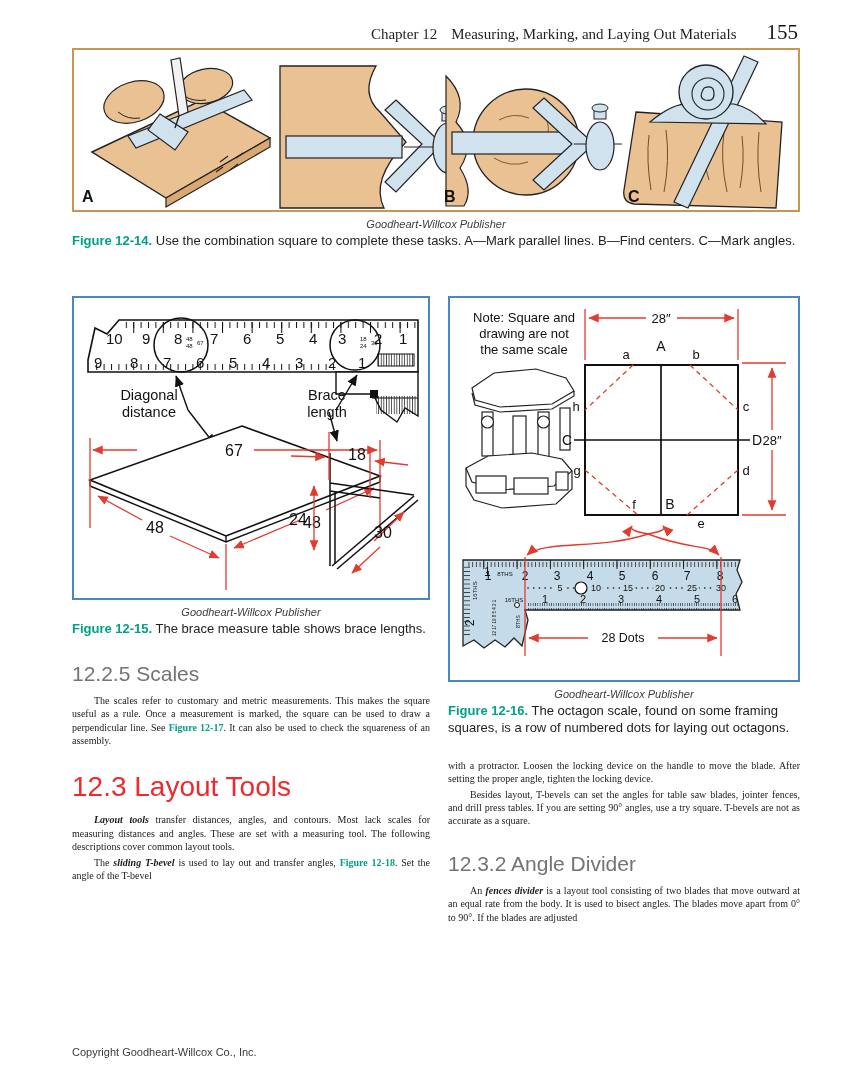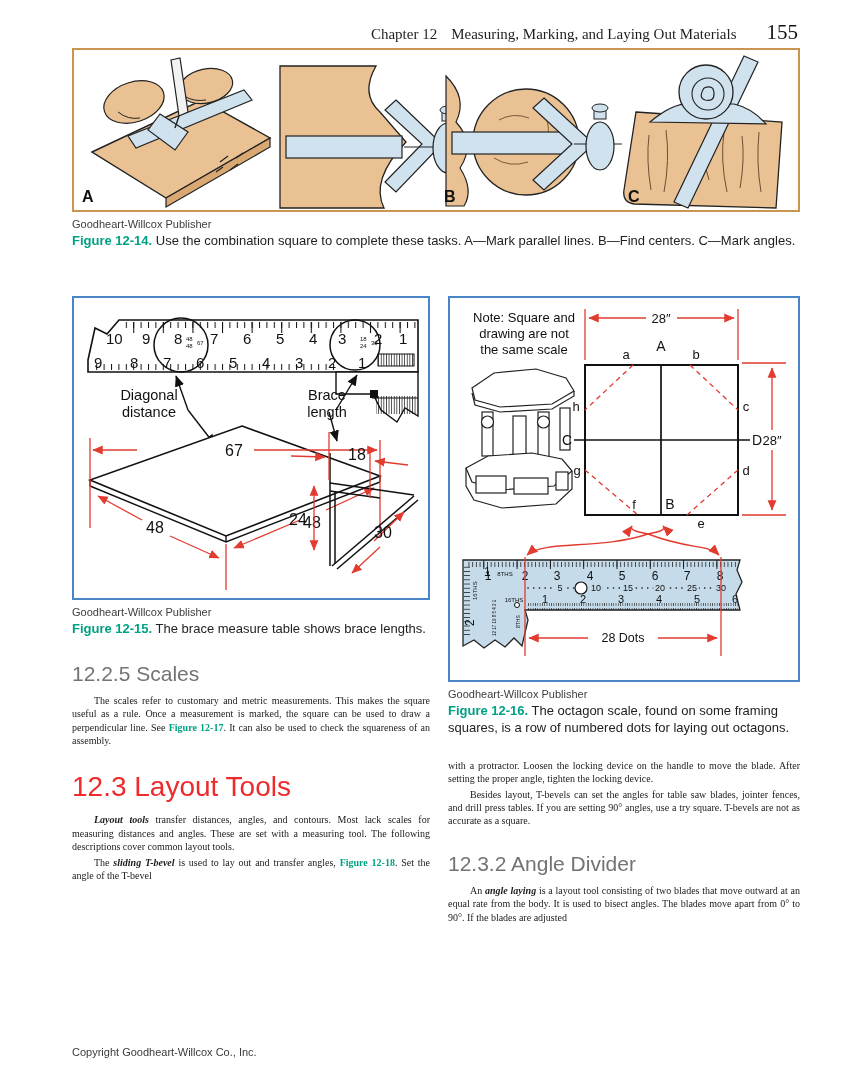--- a/index.html
+++ b/index.html
@@ -7,21 +7,21 @@
         font-family:"Liberation Serif", serif;color:#1a1a1a;}
   
   #header{position:absolute;top:20px;left:72px;width:726px;display:flex;justify-content:flex-end;align-items:baseline;}
   .hdr-chapter{font-size:15px;color:#1f1f1f;}
   .hdr-title{font-size:15px;color:#1f1f1f;margin-left:14px;}
   .hdr-page{font-size:21px;color:#111;margin-left:30px;}
   
   .figbox{background:#fff;box-sizing:border-box;}
   #fig14-box{position:absolute;left:72px;top:48px;width:728px;height:164px;border:2px solid #c9964f;}
   #fig14-cap{position:absolute;left:72px;top:218px;width:728px;}
-  .pub{font-family:"Liberation Sans",sans-serif;font-size:11px;color:#3d3d3d;text-align:left;margin:0 0 3px 0;}
+  .pub{font-family:"Liberation Sans",sans-serif;font-style:italic;font-size:11px;color:#3d3d3d;text-align:center;margin:0 0 3px 0;}
   .caption{font-family:"Liberation Sans",sans-serif;font-size:13px;line-height:1.3;color:#222;margin:0;}
   .cap-label{color:#00a184;font-weight:bold;}
   
   #col-left{position:absolute;left:72px;top:296px;width:358px;}
   #col-right{position:absolute;left:448px;top:296px;width:352px;}
   .bluebox{border:2px solid #4a85c8;box-sizing:border-box;background:#fff;}
   #fig15-box{width:358px;height:304px;}
   #fig16-box{width:352px;height:386px;}
   
   h1.sec{font-family:"Liberation Sans",sans-serif;font-weight:normal;color:#ee2a2c;font-size:28px;margin:24px 0 10px 0;}
@@ -415,17 +415,17 @@
         </g>
       </svg>
     </div>
     <p class="pub" style="margin-top:6px;">Goodheart-Willcox Publisher</p>
     <p class="caption"><span class="cap-label">Figure 12-16.</span><span> The octagon scale, found on some framing squares, is a row of numbered dots for laying out octagons.</span></p>
 
     <p class="body" style="margin-top:22px;">with a protractor. Loosen the locking device on the handle to move the blade. After setting the proper angle, tighten the locking device.</p>
     <p class="body indent">Besides layout, T-bevels can set the angles for table saw blades, jointer fences, and drill press tables. If you are setting 90° angles, use a try square. T-bevels are not as accurate as a square.</p>
 
     <h2 class="sec">12.3.2 Angle Divider</h2>
-    <p class="body indent"><span>An </span><span class="rt-term">angle laying</span><span> is a layout tool consisting of two blades that move outward at an equal rate from the body. It is used to bisect angles. The blades move apart from 0° to 90°. If the blades are adjusted</span></p>
+    <p class="body indent"><span>An </span><span class="rt-term">fences divider</span><span> is a layout tool consisting of two blades that move outward at an equal rate from the body. It is used to bisect angles. The blades move apart from 0° to 90°. If the blades are adjusted</span></p>
   </div>
 
   <div id="footer">Copyright Goodheart-Willcox Co., Inc.</div>
 </div>
 
 </body></html>

